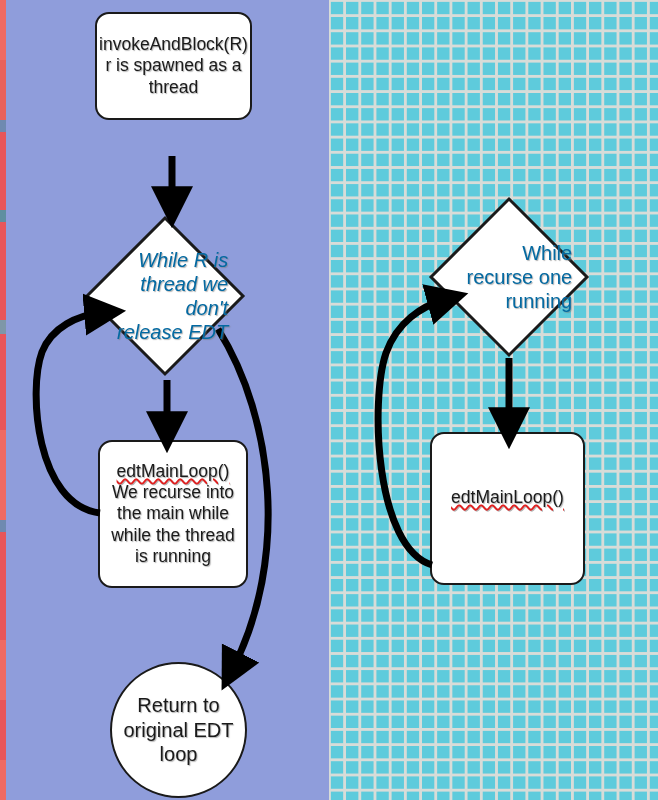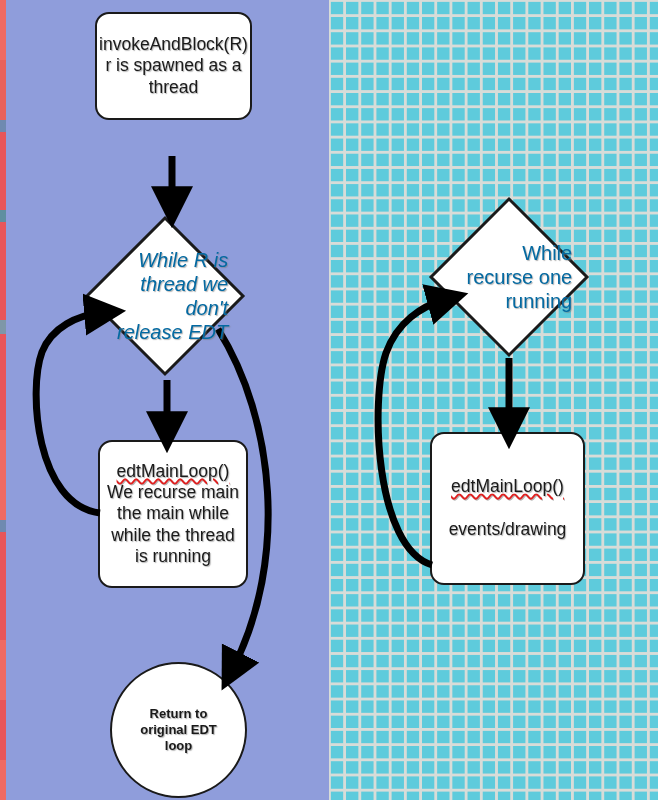--- a/index.html
+++ b/index.html
@@ -75,22 +75,21 @@
     line-height: 1.22;
     text-shadow: 1px 1px 1px rgba(120,120,120,0.55);
     padding: 0 6px;
   }
   .rounded-box {
     border-radius: 14px;
     font-size: 17.5px;
   }
   .ellipse {
     border-radius: 50%;
-    font-size: 13px;
-    font-weight: bold;
+    font-size: 20px;
   }
   .diamond-wrap {
     position: absolute;
     display: flex;
     align-items: center;
     justify-content: center;
   }
   .diamond-shape {
     position: absolute;
     left: 0; top: 0;
@@ -146,21 +145,21 @@
     <div class="diamond-label">
       <span>While R is</span><br>
       <span>thread we don't</span><br>
       <span>release EDT</span>
     </div>
   </div>
 
   <div class="shape rounded-box" style="left:98px; top:440px; width:150px; height:148px;">
     <div class="txt">
       <span class="spell">edtMainLoop()</span><br>
-      <span>We recurse main</span><br>
+      <span>We recurse into</span><br>
       <span>the main while</span><br>
       <span>while the thread</span><br>
       <span>is running</span>
     </div>
   </div>
 
   <div class="shape ellipse" style="left:110px; top:662px; width:137px; height:136px;">
     <div class="txt">
       <span>Return to</span><br>
       <span>original EDT</span><br>
@@ -176,21 +175,20 @@
       <span>While</span><br>
       <span>recurse one</span><br>
       <span>running</span>
     </div>
   </div>
 
   <div class="shape rounded-box" style="left:430px; top:432px; width:155px; height:153px;">
     <div class="txt">
       <span class="spell">edtMainLoop()</span><br>
       <br>
-      <span>events/drawing</span>
     </div>
   </div>
 
   <svg class="overlay" viewBox="0 0 658 800">
     <defs>
       <marker id="ah" markerWidth="7" markerHeight="7" refX="2.4" refY="3.0" orient="auto" markerUnits="strokeWidth">
         <path d="M0,0 L0,6 L6,3 z" fill="#000000"></path>
       </marker>
     </defs>
 

